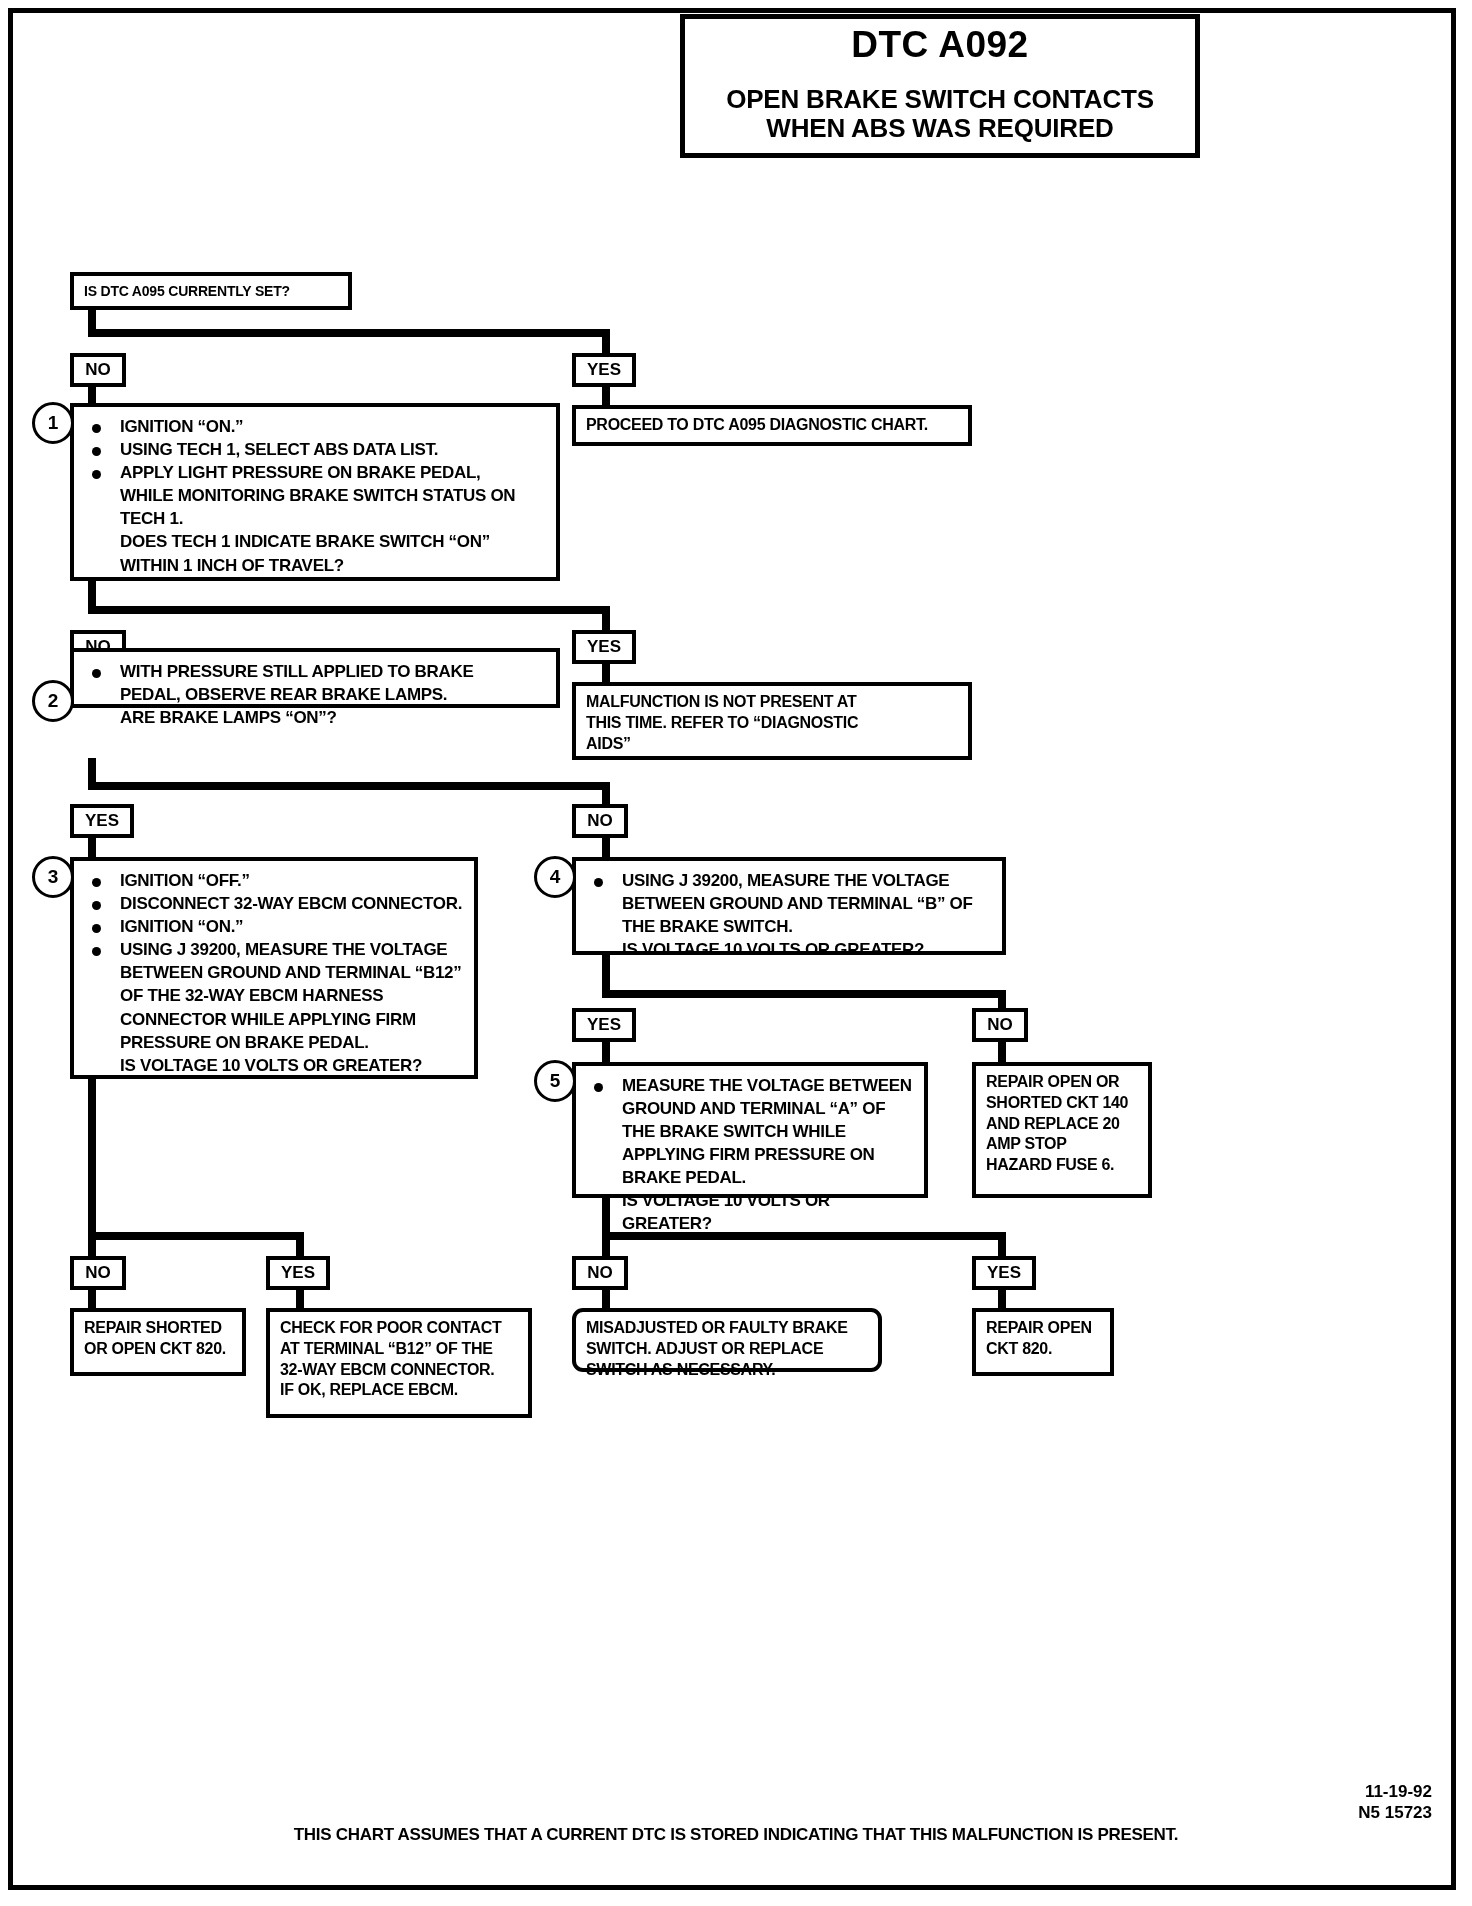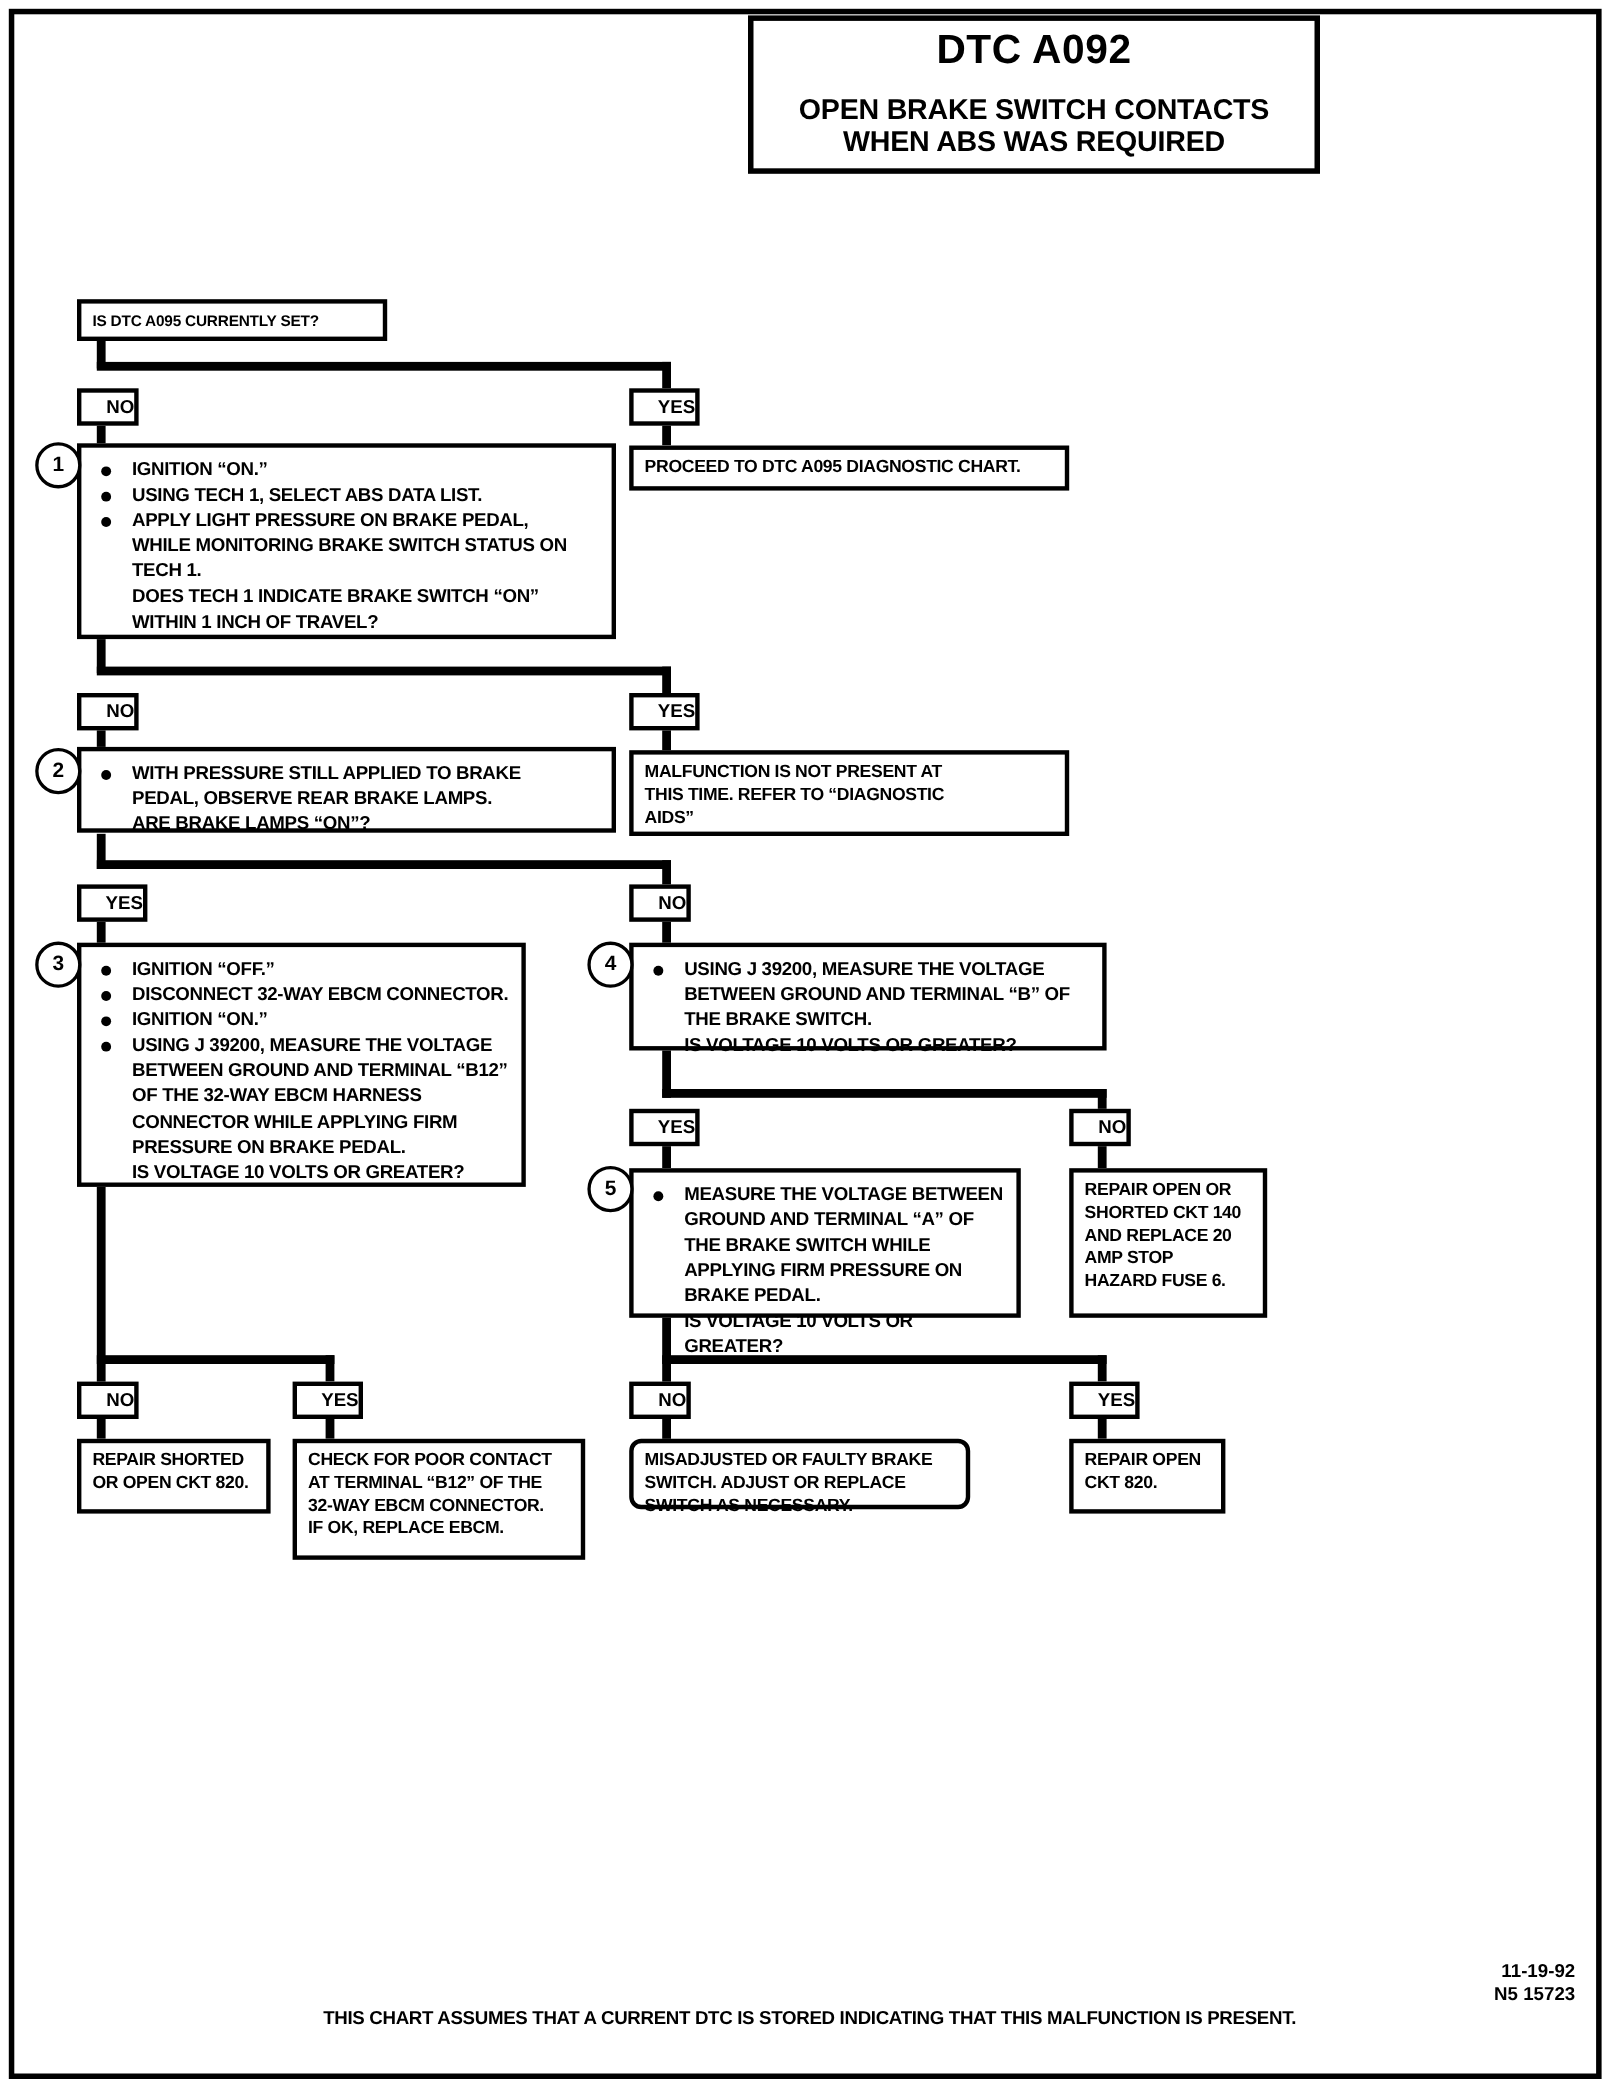--- a/index.html
+++ b/index.html
@@ -93,21 +93,21 @@
   }
   .lbl{
     position:absolute;
     box-sizing:border-box;
     border:4px solid #000;
     background:#fff;
     font-size:17px;
     font-weight:bold;
     display:flex;
     align-items:center;
-    justify-content:flex-end;
+    justify-content:center;
     letter-spacing:0px;
   }
   .num{
     position:absolute;
     width:36px;height:36px;
     border:3px solid #000;
     border-radius:50%;
     background:#fff;
     font-size:19px;
     font-weight:bold;
@@ -219,21 +219,21 @@
   <div class="lbl" style="left:70px;top:630px;width:56px;height:34px;">
     <span>NO</span>
   </div>
   <div class="lbl" style="left:572px;top:630px;width:64px;height:34px;">
     <span>YES</span>
   </div>
 
   <div class="num" style="left:32px;top:680px;">
     <span>2</span>
   </div>
-  <div class="box stepbox" style="left:70px;top:679px;width:490px;height:78px;">
+  <div class="box stepbox" style="left:70px;top:648px;width:490px;height:60px;">
     <ul>
       <li class="bulleted">WITH PRESSURE STILL APPLIED TO BRAKE</li>
       <li class="cont">PEDAL, OBSERVE REAR BRAKE LAMPS.</li>
       <li class="cont">ARE BRAKE LAMPS “ON”?</li>
     </ul>
   </div>
 
   <div class="box termbox" style="left:572px;top:682px;width:400px;height:78px;">
     <div>MALFUNCTION IS NOT PRESENT AT</div>
     <div>THIS TIME.  REFER TO “DIAGNOSTIC</div>

